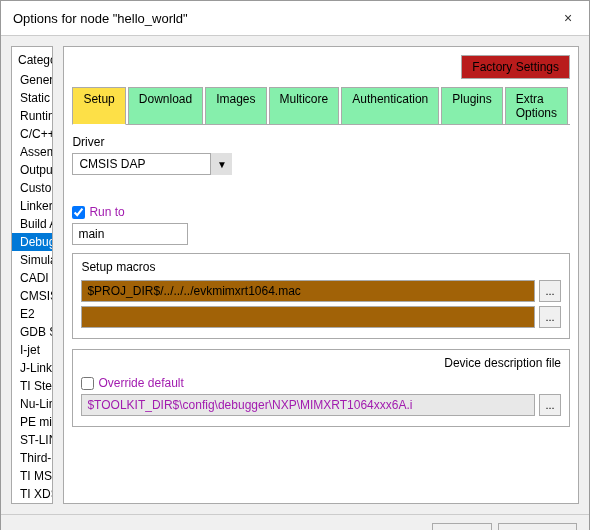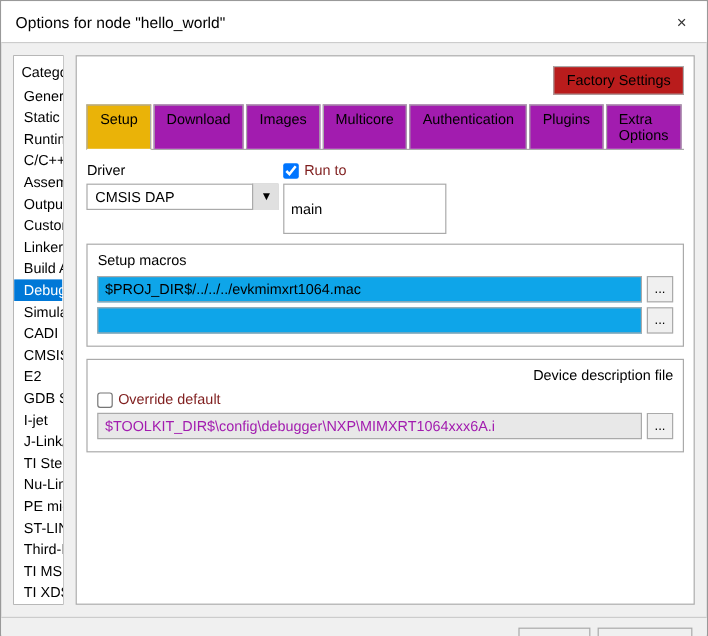--- a/index.html
+++ b/index.html
@@ -61,33 +61,33 @@
       cursor: pointer;
       font-size: 12px;
     }
     .tabs {
       display: flex; border-bottom: 1px solid #aaa; margin-bottom: 10px;
     }
     .tab {
       padding: 4px 10px;
       border: 1px solid #aaa;
       border-bottom: none;
-      background: #a21caf;
+      background: #86efac;
       cursor: pointer;
       margin-right: 2px;
       font-size: 12px;
     }
     .tab.active {
-      background: #eab308;
+      background: #fde047;
       border-bottom: 1px solid #fff;
       margin-bottom: -1px;
       z-index: 1;
     }
     .content-area { flex: 1; }
-    .label { font-size: 12px; color: #7f1d1d; }
+    .label { font-size: 12px; color: #a21caf; }
     .driver-section { margin-bottom: 10px; }
     .driver-label { font-size: 12px; margin-bottom: 4px; }
     .driver-select {
       width: 160px; padding: 3px 6px;
       border: 1px solid #aaa;
       background: #fff;
       appearance: none;
       -webkit-appearance: none;
       font-size: 12px;
       cursor: pointer;
@@ -98,36 +98,36 @@
       width: 22px;
       background: #e0e0e0;
       border-left: 1px solid #aaa;
       display: flex; align-items: center; justify-content: center;
       pointer-events: none;
       font-size: 10px;
     }
     .run-to-group { display: flex; flex-direction: column; }
     .run-to-row { display: flex; align-items: center; gap: 4px; margin-bottom: 4px; }
     .run-to-input {
-      width: 136px; padding: 13px 5px;
+      width: 116px; padding: 3px 5px;
       border: 1px solid #aaa;
       font-size: 12px;
     }
     .macros-group {
       border: 1px solid #aaa;
       padding: 6px 8px;
       margin-bottom: 10px;
     }
     .macros-title { font-size: 12px; margin-bottom: 6px; }
     .macro-row { display: flex; align-items: center; gap: 4px; margin-bottom: 4px; }
     .macro-input {
       flex: 1; padding: 3px 5px;
       border: 1px solid #aaa;
       font-size: 12px;
-      background: #0ea5e9;
+      background: #a16207;
     }
     .macro-btn {
       width: 22px; height: 22px;
       background: #f0f0f0;
       border: 1px solid #aaa;
       cursor: pointer;
       font-size: 11px;
       display: flex; align-items: center; justify-content: center;
     }
     .device-desc-group {
@@ -153,21 +153,21 @@
       padding: 5px 20px;
       font-size: 12px;
       border: 1px solid #aaa;
       background: #f0f0f0;
       cursor: pointer;
     }
     .footer-btn.primary {
       background: #f0f0f0;
     }
     .drivers-run-row {
-      display: flex; gap: 4px; margin-bottom: 8px;
+      display: flex; gap: 20px; margin-bottom: 8px; flex-direction: column;
     }
     input[type=checkbox] { width: 13px; height: 13px; }
   </style>
 </head>
 <body>
 
 <div class="dialog">
 
   <div class="title-bar">
     <span class="title-bar-text">Options for node "hello_world"</span>

